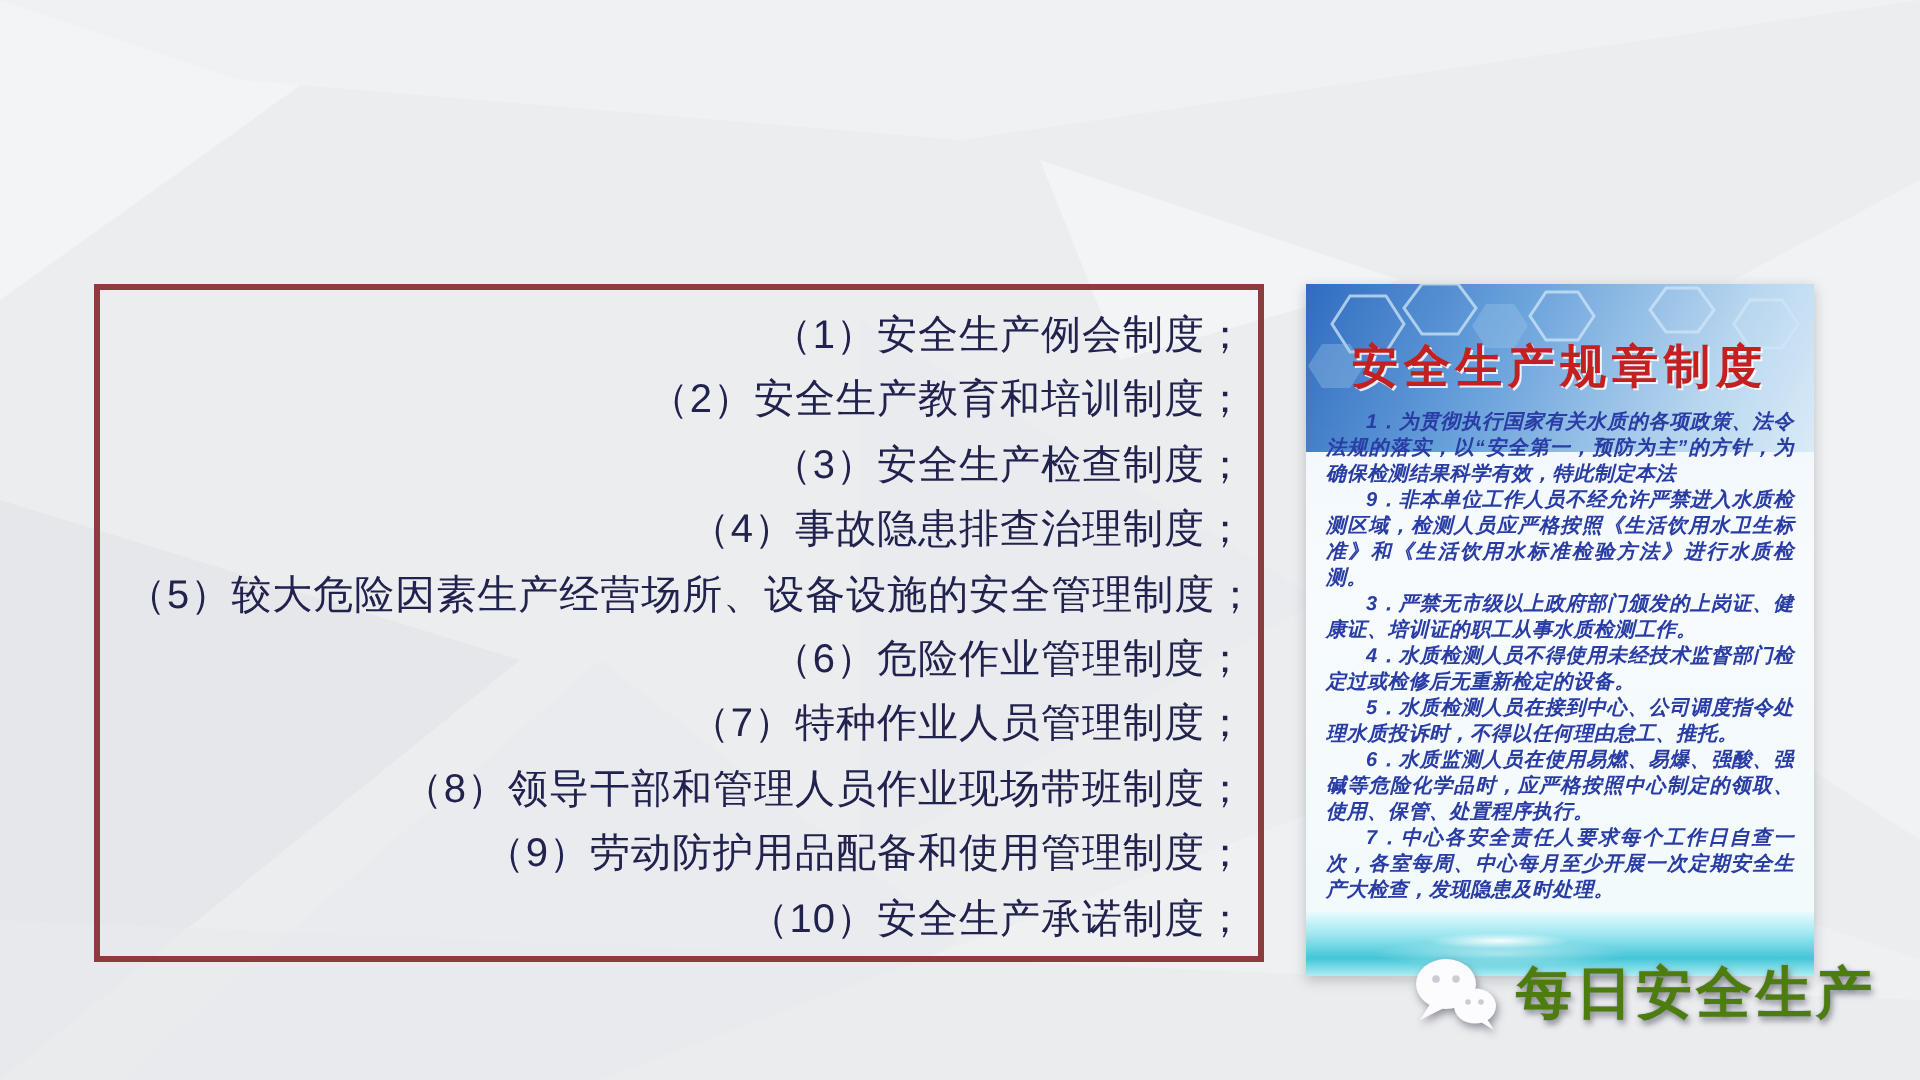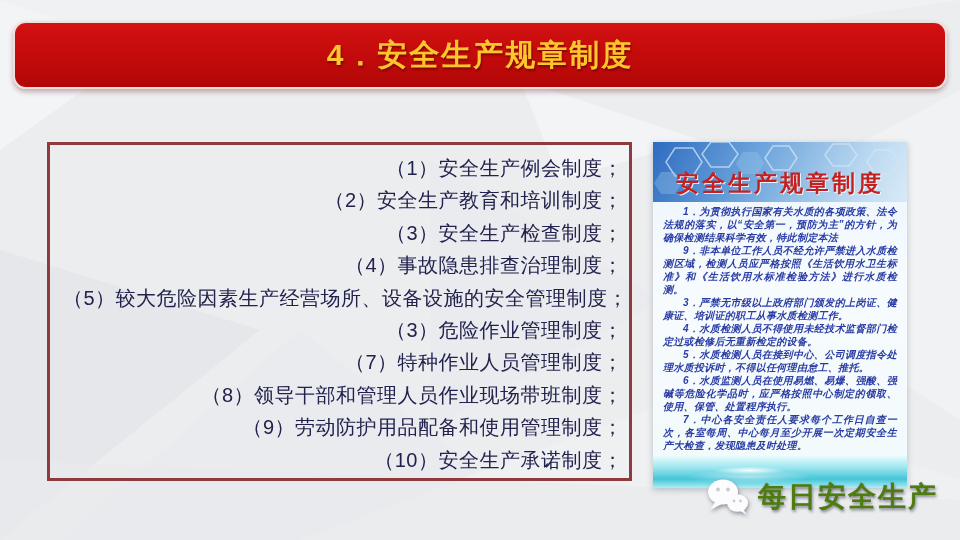--- a/index.html
+++ b/index.html
@@ -35,21 +35,21 @@
   }
 
   
   .poster{
     position:absolute;left:653px;top:142px;width:254px;height:346px;
     background:linear-gradient(180deg,#eaf4fc 0%,#f7fbfe 40%,#f2fafc 100%);
     box-shadow:0 2px 6px rgba(120,130,140,.45);
     overflow:hidden;
   }
   .poster-top{
-    position:absolute;left:0;top:0;width:254px;height:60px;
+    position:absolute;left:0;top:0;width:254px;height:84px;
     background:linear-gradient(115deg,#2f6cc0 0%,#6ba3dc 35%,#b9d7ef 70%,#eaf4fc 100%);
     padding-left:32px;
   }
   .hexes{position:absolute;left:0;top:0;width:254px;height:66px;}
   .poster-title{
     position:absolute;left:0;top:26px;width:254px;text-align:center;
     font-family:"Liberation Serif","DejaVu Serif",serif;
     font-size:23px;font-weight:bold;color:#c32121;letter-spacing:3px;
     text-shadow:1px 1px 0 rgba(255,255,255,.85);
   }
@@ -91,31 +91,28 @@
     <polygon points="0,0 960,0 480,70 120,40" fill="#f0f1f3"></polygon>
     <polygon points="0,250 260,330 0,540" fill="#e6e7ea"></polygon>
     <polygon points="60,540 300,330 480,470 360,540" fill="#eaebee"></polygon>
     <polygon points="430,160 660,300 430,430" fill="#e9eaed" opacity="0.8"></polygon>
     <polygon points="960,90 960,420 680,240" fill="#f1f2f4" opacity="0.8"></polygon>
     <polygon points="300,540 700,390 960,480 960,540" fill="#eff0f2"></polygon>
     <polygon points="0,460 960,500 960,540 0,540" fill="#e8e9ec" opacity="0.7"></polygon>
     <polygon points="520,80 700,140 560,180" fill="#f4f5f7" opacity="0.8"></polygon>
   </svg>
 
-  <div class="banner">
-    <span class="banner-title">4．安全生产规章制度</span>
-  </div>
 
   <div class="rules-box">
       <div class="rule-item">（1）安全生产例会制度；</div>
       <div class="rule-item">（2）安全生产教育和培训制度；</div>
       <div class="rule-item">（3）安全生产检查制度；</div>
       <div class="rule-item">（4）事故隐患排查治理制度；</div>
       <div class="rule-item">（5）较大危险因素生产经营场所、设备设施的安全管理制度；</div>
-      <div class="rule-item">（3）危险作业管理制度；</div>
+      <div class="rule-item">（6）危险作业管理制度；</div>
       <div class="rule-item">（7）特种作业人员管理制度；</div>
       <div class="rule-item">（8）领导干部和管理人员作业现场带班制度；</div>
       <div class="rule-item">（9）劳动防护用品配备和使用管理制度；</div>
       <div class="rule-item">（10）安全生产承诺制度；</div>
     </div>
 
   <div class="poster">
     <div class="poster-top">
       <svg class="hexes" viewBox="0 0 254 66">
         <g fill="none" stroke="#cfe6f7" stroke-width="1.5" opacity="0.75">

